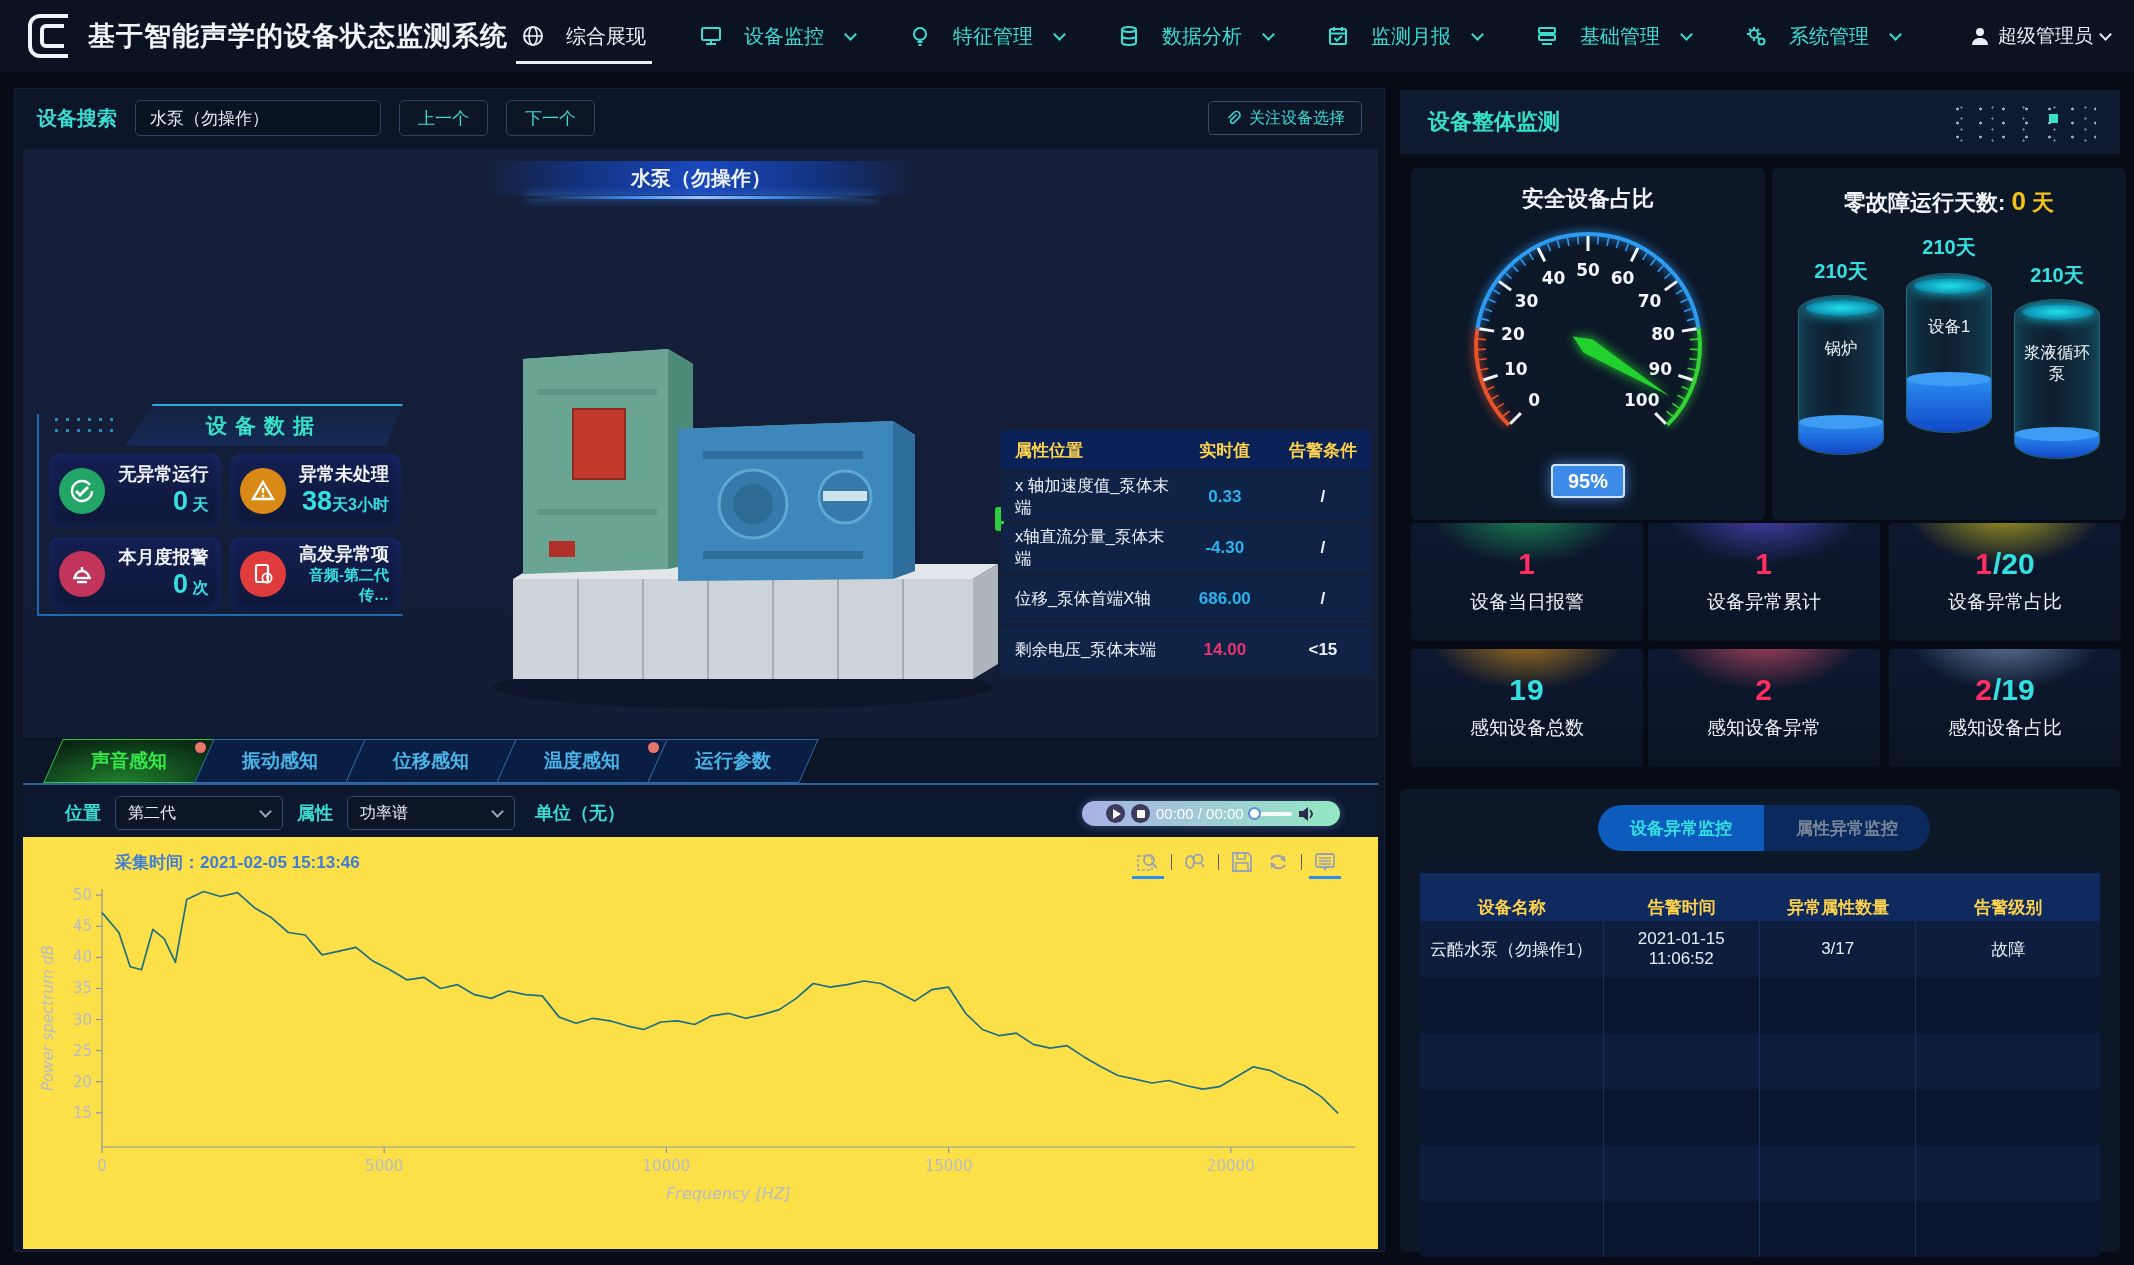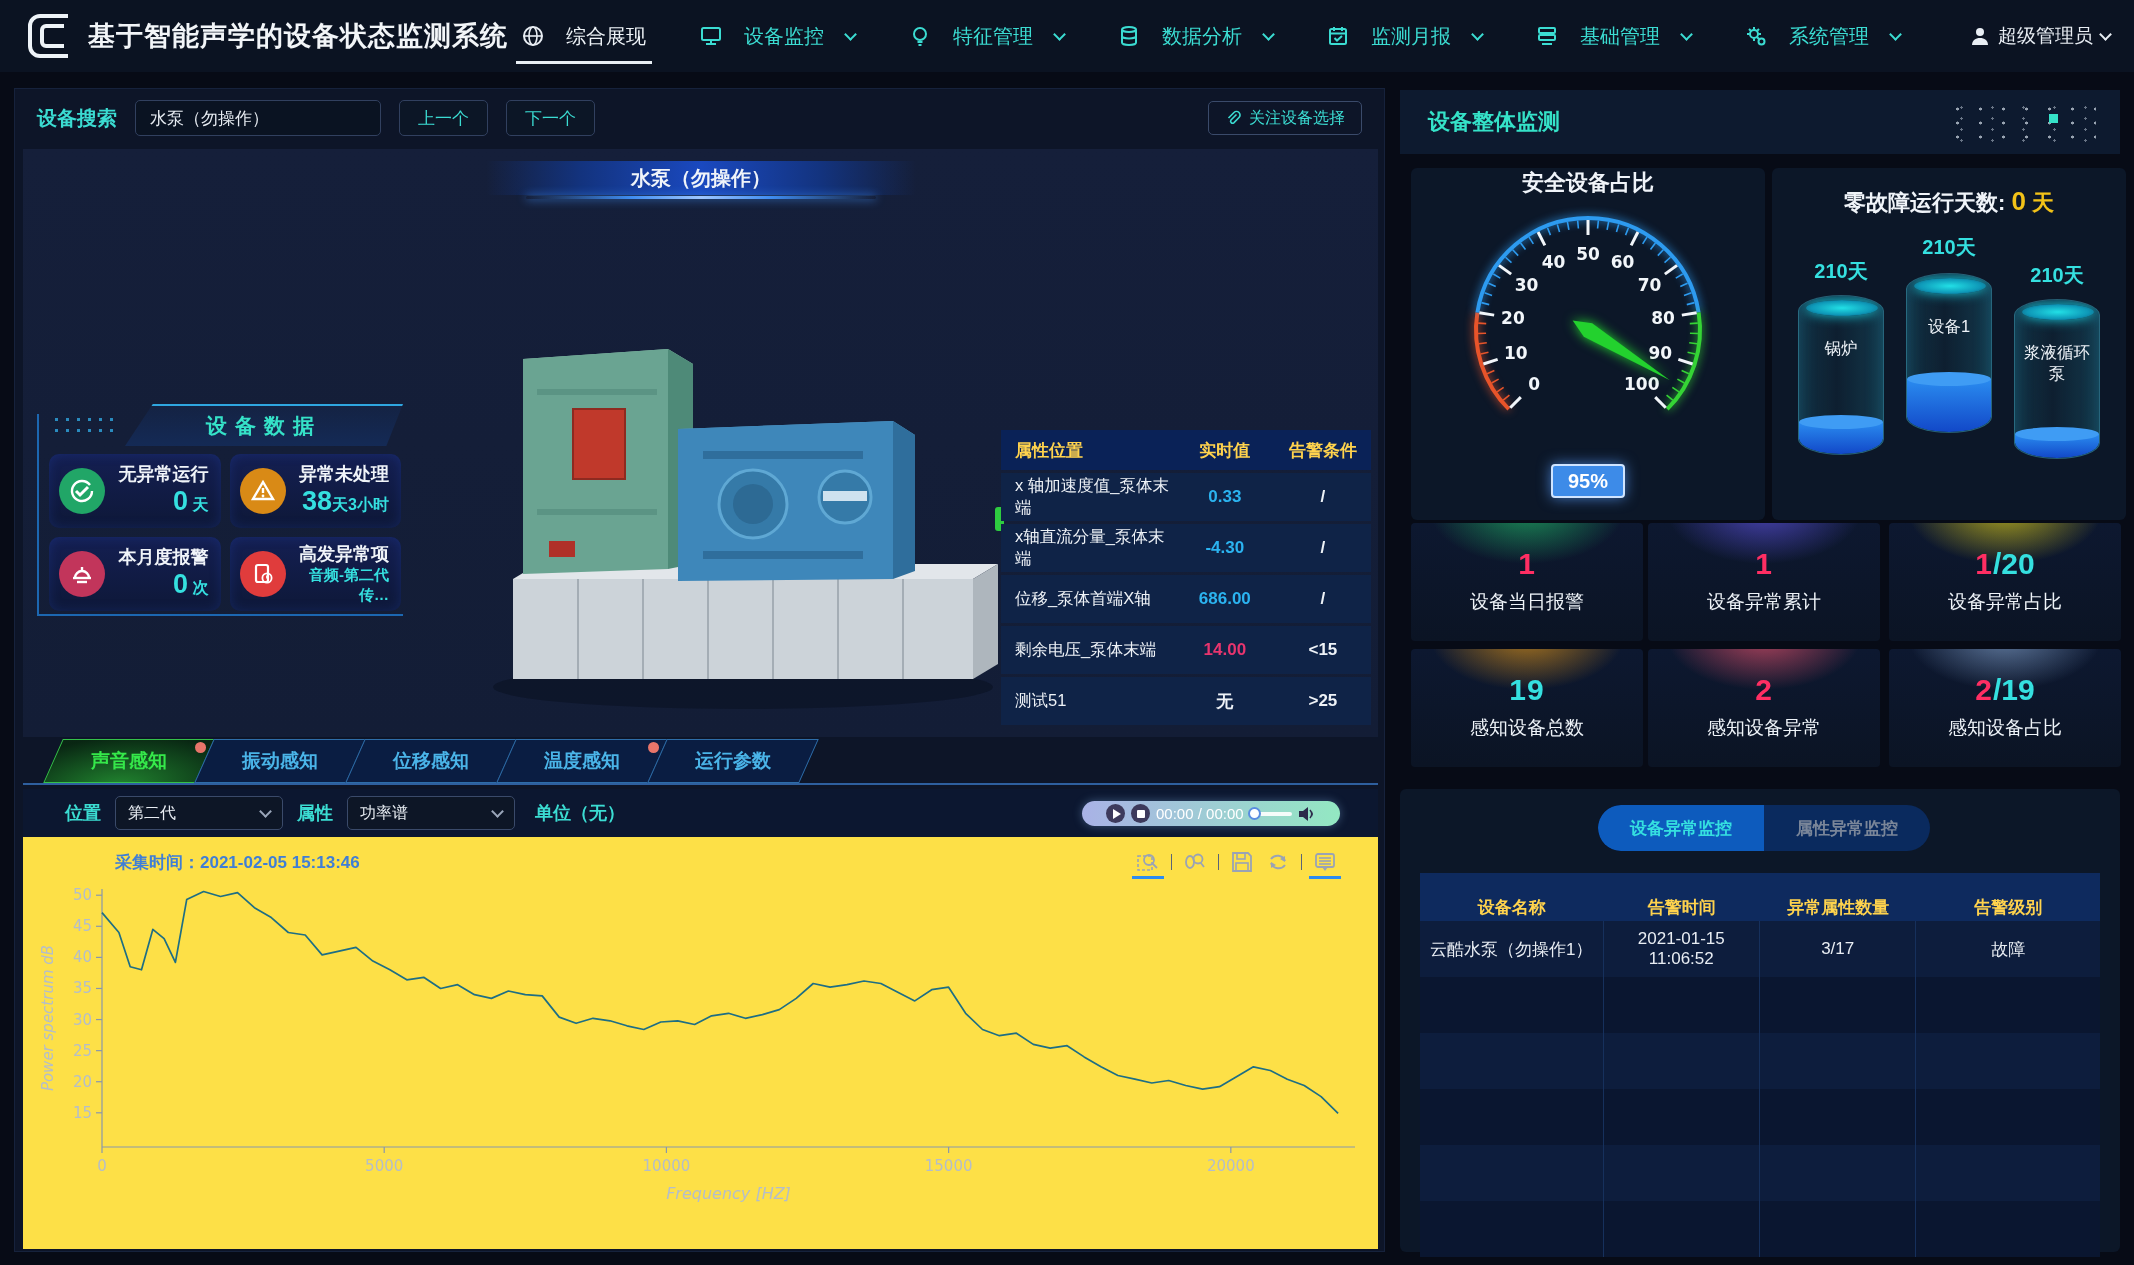--- a/index.html
+++ b/index.html
@@ -144,21 +144,21 @@
     background:#0d1a2f; display:flex; align-items:center; padding:0 28px; }
   #right-title { color:#35e2c8; font-size:22px; font-weight:bold; }
   #dots-decoration { position:absolute; right:24px; top:12px; width:150px; height:42px;
     background-image:radial-gradient(circle, #c8d2de 1.4px, transparent 1.6px),
       radial-gradient(circle, #8894a4 1.2px, transparent 1.4px);
     background-size:23px 14px, 31px 11px; opacity:.75; }
   #dots-accent { position:absolute; right:62px; top:24px; width:9px; height:9px; background:#35e2c8; }
 
   .r-card { position:absolute; background:#0c1728; border-radius:6px; }
   #gauge-card { left:1411px; top:168px; width:354px; height:352px; }
-  #gauge-title { text-align:center; color:#f0f4f9; font-size:22px; font-weight:bold; margin-top:0; }
+  #gauge-title { text-align:center; color:#f0f4f9; font-size:22px; font-weight:bold; margin-top:16px; }
   #gauge-badge { position:absolute; left:50%; transform:translateX(-50%); bottom:22px; width:74px; height:34px;
     background:#3d8be8; border:2px solid #cfe4ff; border-radius:4px; color:#fff; font-size:20px;
     font-weight:bold; display:flex; align-items:center; justify-content:center;
     box-shadow:0 0 14px rgba(90,160,255,.7); }
 
   #cyl-card { left:1772px; top:168px; width:354px; height:352px; }
   #cyl-title { text-align:center; margin-top:18px; font-size:22px; font-weight:bold; color:#f0f4f9; }
   #cyl-title .zf-num { color:#f2c218; font-size:26px; }
   #cyl-title .zf-unit { color:#f2c218; font-size:22px; }
   .cylinder { position:absolute; width:86px; }
@@ -434,25 +434,20 @@
         </div>
         <div class="tm-row">
           <span class="tm-name tm-c1">位移_泵体首端X轴</span>
           <span class="tm-val tm-c2" style="color: rgb(43, 179, 240);">686.00</span>
           <span class="tm-cond tm-c3">/</span>
         </div>
         <div class="tm-row">
           <span class="tm-name tm-c1">剩余电压_泵体末端</span>
           <span class="tm-val tm-c2" style="color: rgb(232, 53, 110);">14.00</span>
           <span class="tm-cond tm-c3">&lt;15</span>
-        </div>
-        <div class="tm-row">
-          <span class="tm-name tm-c1">测试51</span>
-          <span class="tm-val tm-c2" style="color: rgb(238, 242, 247);">无</span>
-          <span class="tm-cond tm-c3">&gt;25</span>
         </div>
 
       </div>
     </div>
   </div>
 
   <div id="sense-tabs">
     <div class="s-tab active">
       <span class="s-lbl">声音感知</span>
         <span class="tab-badge" style="display: block;"></span>

